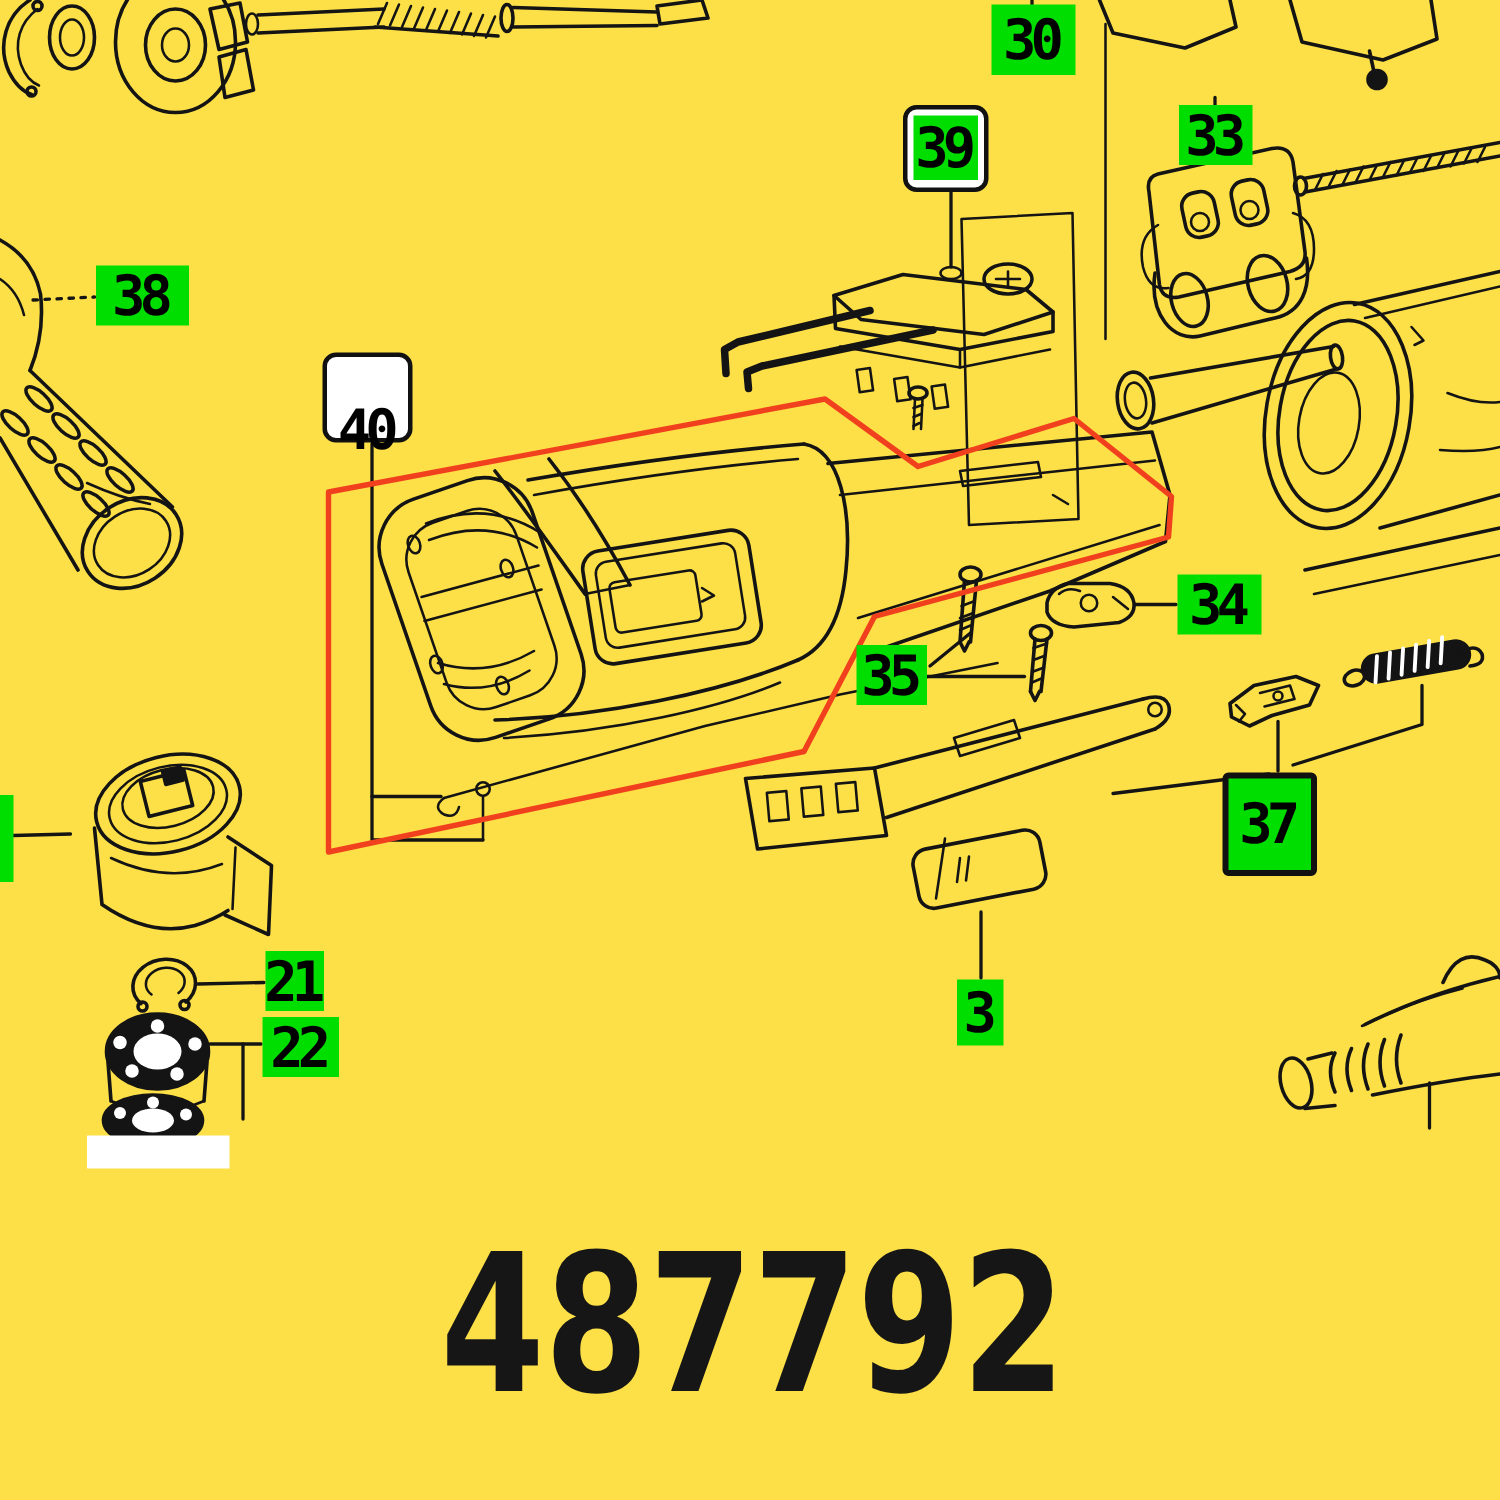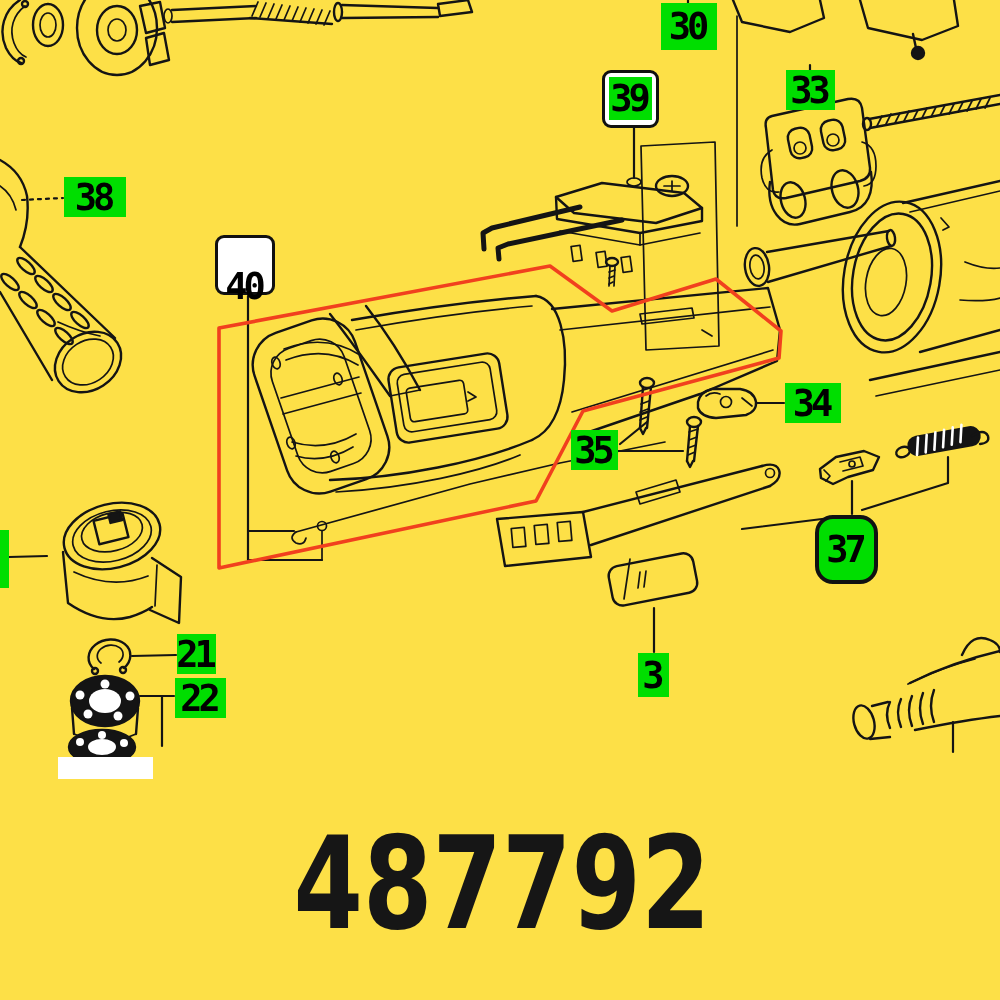--- a/index.html
+++ b/index.html
@@ -18,21 +18,21 @@
   #drawing .red{stroke:var(--outline_red);stroke-width:3.6;fill:none;}
   #labels{position:absolute;left:0;top:0;width:100%;height:100%;z-index:3;pointer-events:none;}
   .lbl{position:absolute;box-sizing:border-box;display:flex;align-items:center;justify-content:center;
        font-family:"DejaVu Sans Mono","Liberation Mono",monospace;font-weight:bold;font-size:37px;
        letter-spacing:-4px;text-indent:-4px;color:#000;}
   .lbl.plain{background:var(--label_green);}
   .lbl.framed{background:#fff;border:3px solid #111;border-radius:9px;}
   .lbl.framed .inner{position:absolute;display:flex;align-items:center;justify-content:center;}
   .lbl.framed .inner.green{left:4px;right:4px;top:4px;bottom:5px;background:var(--label_green);}
   .lbl.framed .inner.red{left:4px;right:3px;top:4px;bottom:12px;background:var(--highlight_red);margin-top:44px;}
-  .lbl.framed-filled{background:var(--label_green);border:4px solid #111;border-radius:18px;}
+  .lbl.framed-filled{background:var(--label_green);border:4px solid #111;border-radius:4px;}
   #part-number{position:absolute;left:502px;top:820px;z-index:2;transform:translateX(-50%) scaleX(0.78);
        font-family:"DejaVu Sans",sans-serif;font-weight:bold;font-size:128px;line-height:1;color:#161616;
        white-space:nowrap;}
 </style>
 </head>
 <body>
 
 <div id="stage">
 
   <svg id="drawing" width="1000" height="1000" viewBox="0 0 1000 1000">

